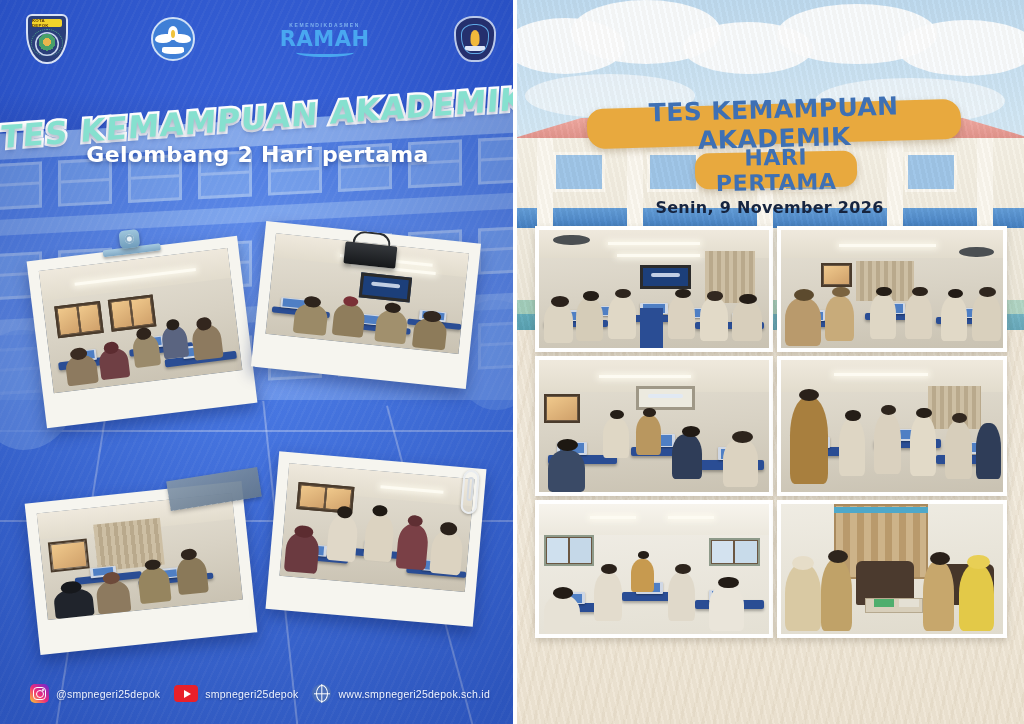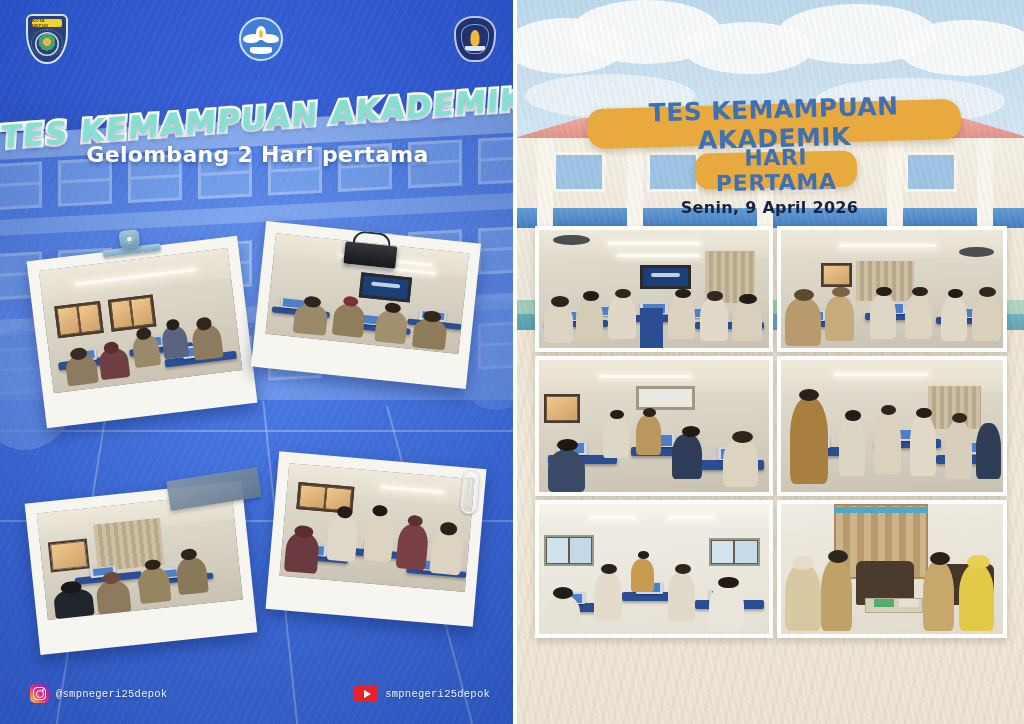--- a/index.html
+++ b/index.html
@@ -348,21 +348,21 @@
   .gcell{
     position:absolute; background:#8d98a6; border:4px solid #fff;
     box-shadow:0 3px 7px rgba(70,60,40,.22); overflow:hidden;
   }
 
   
   .footer{ position:absolute; z-index:15; display:flex; align-items:center; }
   .footer.left{ left:30px; top:684px; width:460px; justify-content:space-between; }
   .fitem{ display:flex; align-items:center; gap:7px; }
   .fitem span.lbl{ font-size:10.5px; letter-spacing:.25px; white-space:nowrap; }
-  .footer.left .fitem span.lbl{ color:#eef3ff; text-shadow:0 1px 2px rgba(10,30,90,.5);font-family:Liberation Mono, monospace; }
+  .footer.left .fitem span.lbl{ color:#eef3ff; text-shadow:0 1px 2px rgba(10,30,90,.5); }
   .ico{ flex:0 0 auto; position:relative; }
   .ico-ig{
     width:19px; height:19px; border-radius:5px;
     background:linear-gradient(45deg,#f9ce34,#ee2a7b 48%,#6228d7);
     padding:3px;
   }
   .ico-ig i{
     display:block; width:100%; height:100%; border:1.6px solid #fff; border-radius:4px;
     position:relative;
   }
@@ -519,20 +519,25 @@
             <div class="emb"></div>
         </div>
       </div>
       <div class="lg lg-twh">
         <div class="disc">
           <div class="wing l"></div>
             <div class="wing r"></div>
           <div class="flame"></div>
             <div class="book"></div>
         </div>
+      </div>
+      <div class="lg lg-ramah">
+        <div class="kem">KEMENDIKDASMEN</div>
+        <div class="word">RAMAH</div>
+        <div class="swoosh"></div>
       </div>
       <div class="lg lg-school">
         <div class="sh">
             <div class="inner"></div>
             <div class="fl"></div>
             <div class="bk"></div>
           </div>
       </div>
     </div>
 
@@ -670,20 +675,26 @@
             <i></i>
           </div>
         <span class="lbl">@smpnegeri25depok</span>
       </div>
       <div class="fitem">
         <div class="ico ico-yt">
             <i></i>
           </div>
         <span class="lbl">smpnegeri25depok</span>
       </div>
+      <div class="fitem">
+        <div class="ico ico-web">
+            <i></i>
+          </div>
+        <span class="lbl">www.smpnegeri25depok.sch.id</span>
+      </div>
     </div>
   </div>
 
   <div class="panel-right">
 
     <div class="r-sky"></div>
     <div class="cloud" style="left:-10px;top:18px;width:120px;height:56px"></div>
     <div class="cloud" style="left:56px;top:0px;width:150px;height:64px"></div>
     <div class="cloud" style="left:168px;top:22px;width:130px;height:52px"></div>
     <div class="cloud" style="left:262px;top:4px;width:160px;height:60px"></div>
@@ -714,21 +725,21 @@
     <div class="r-green"></div>
     <div class="r-floor"></div>
     <div class="r-grain"></div>
 
     <div class="r-banner r-banner-main">
       <span>TES KEMAMPUAN AKADEMIK</span>
     </div>
     <div class="r-banner r-banner-sub">
       <span>HARI PERTAMA</span>
     </div>
-    <div class="r-date">Senin, 9 April 2026</div>
+    <div class="r-date">Senin, 9 November 2026</div>
 
     <div class="grid">
 
       <div class="gcell" style="left:0;top:0;width:238px;height:126px">
         <div class="cls">
           <div class="wall"></div>
             <div class="ceil"></div>
           <div class="fan" style="left:6%;top:4%"></div>
           <div class="tube" style="left:30%;top:10%;width:40%"></div>
           <div class="tube" style="left:34%;top:20%;width:36%"></div>

